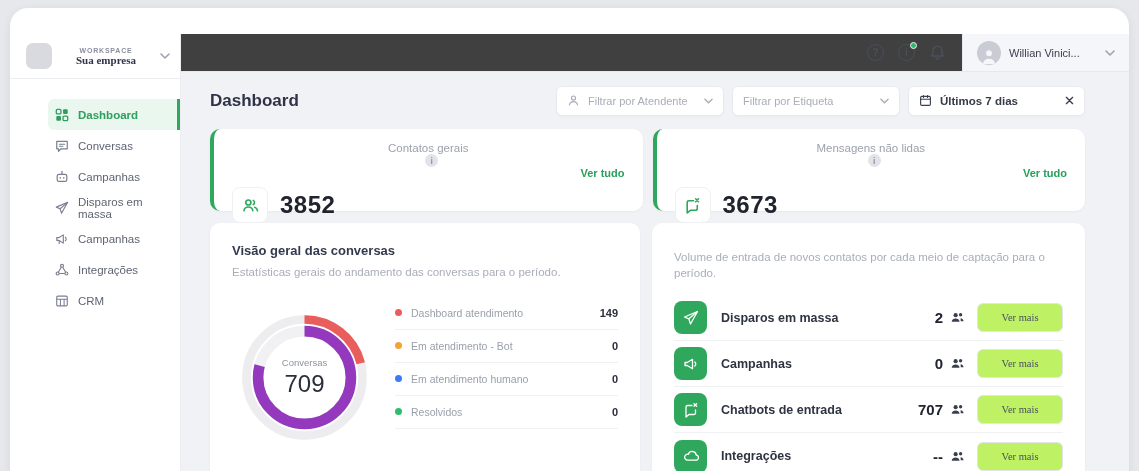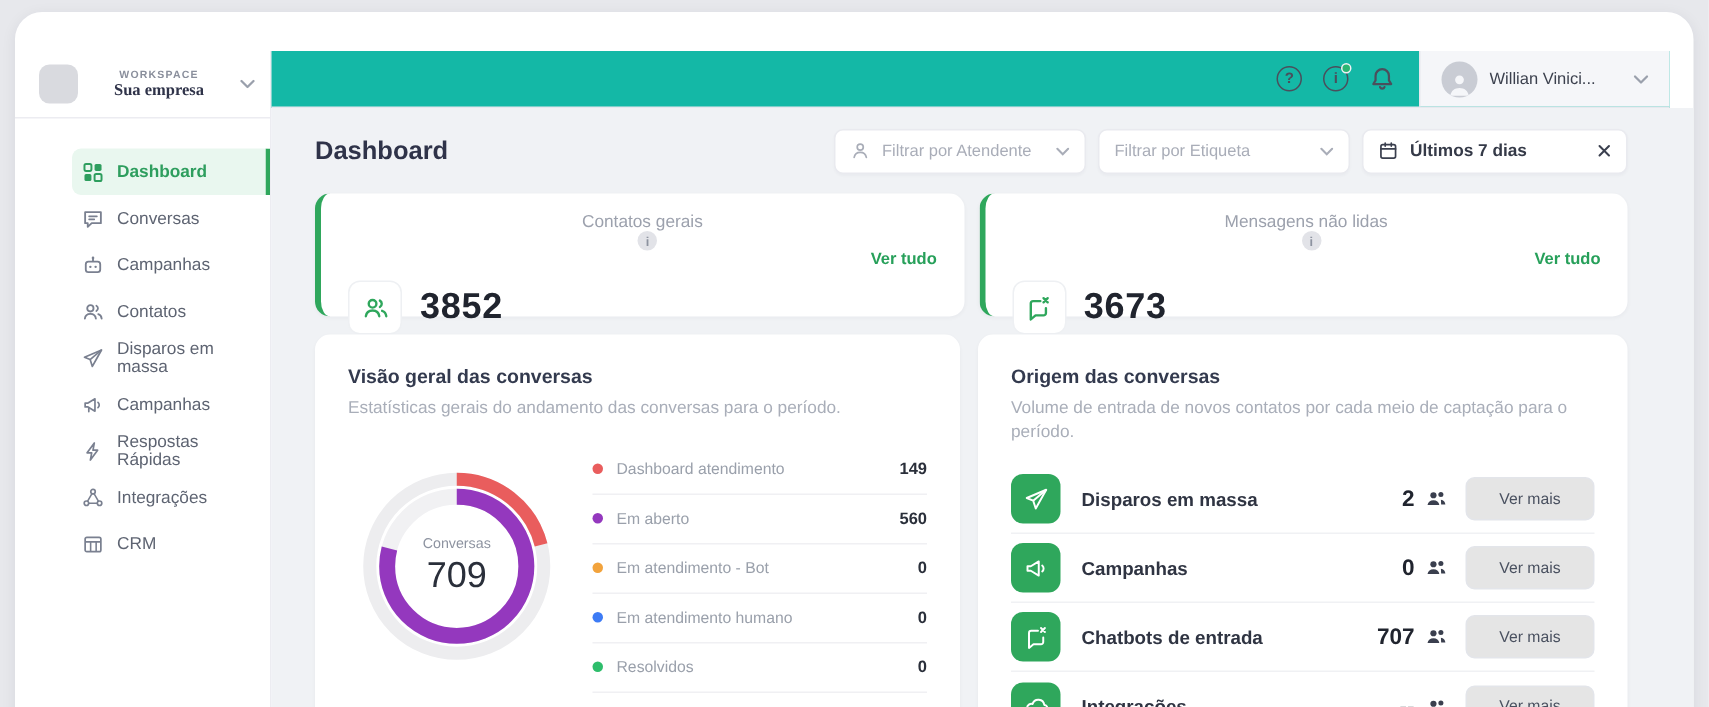--- a/index.html
+++ b/index.html
@@ -22,21 +22,21 @@
 
   .menu { padding-top:20px; }
   .menu-item { height:31px; display:flex; align-items:center; gap:9px; margin-left:38px;
     padding-left:7px; font-size:11.5px; color:#5e6472; cursor:pointer; border-right:3px solid transparent; }
   .menu-item .mi { color:#7a8090; display:flex; }
   .menu-item.active { background:#e9f7ef; color:#2e9e5e; font-weight:700;
     border-right:3px solid #2fa75c; border-radius:6px 0 0 6px; }
   .menu-item.active .mi { color:#2e9e5e; }
 
   
-  .topbar { position:absolute; left:171px; right:16px; top:26px; height:38px; background:#14b8a6;
+  .topbar { position:absolute; left:171px; right:0; top:26px; height:38px; background:#404040;
     border-bottom:1px solid #e7e8ee; display:flex; align-items:center; justify-content:flex-end; }
   .topbar-icons { display:flex; align-items:center; gap:14px; padding-right:16px; color:#4a4f5c; }
   .tb-ic { position:relative; display:flex; cursor:pointer; }
   .help-badge, .info-badge { width:17px; height:17px; border-radius:50%; border:1.4px solid #4a4f5c;
     display:flex; align-items:center; justify-content:center; font-size:10px; font-weight:700; color:#4a4f5c; }
   .help-badge::after { content:"?"; }
   .info-badge::after { content:"i"; font-style:normal; }
   .green-dot { position:absolute; right:-2px; top:-2px; width:7px; height:7px; border-radius:50%;
     background:#2bb673; border:1.5px solid #f0f1f5; }
   .user-block { height:100%; width:167px; display:flex; align-items:center; gap:8px; padding:0 14px;
@@ -99,22 +99,22 @@
   .legend-value { font-size:11px; font-weight:700; color:#2a2f3a; }
 
   .origin-rows { margin-top:14px; }
   .origin-row { display:flex; align-items:center; height:46px; border-bottom:1px solid #f0f1f4; }
   .origin-row:last-child { border-bottom:none; }
   .origin-icon-box { width:33px; height:33px; border-radius:8px; background:#2fa75c; color:#fff;
     display:flex; align-items:center; justify-content:center; flex:0 0 auto; }
   .origin-label { font-size:12.5px; font-weight:700; color:#2f3442; margin-left:14px; flex:1; }
   .origin-value { font-size:15px; font-weight:800; color:#20242e; margin-right:7px; }
   .origin-people { color:#3a3f4e; display:flex; margin-right:12px; }
-  .ver-mais-btn { width:86px; height:29px; background:#e5e5e5; border:1px solid #e3e5ea; border-radius:6px;
-    font-size:10.5px; color:#4a5160; font-family:Liberation Sans, sans-serif; cursor:pointer;text-align:center; }
+  .ver-mais-btn { width:86px; height:29px; background:#bef264; border:1px solid #e3e5ea; border-radius:6px;
+    font-size:10.5px; color:#4a5160; font-family:Liberation Serif, serif; cursor:pointer;text-align:center; }
 
   svg { display:block; }
 </style>
 </head>
 <body>
 
 <div class="app-window">
 
   <div class="sidebar">
     <div class="workspace">
@@ -159,53 +159,35 @@
               <circle cx="10" cy="9" r="0.9" fill="currentColor"></circle>
               <path d="M8 5V3" stroke="currentColor" stroke-width="1.4"></path>
               <circle cx="8" cy="2.2" r="1" fill="currentColor"></circle>
             </svg>
           </span>
         <span>Campanhas</span>
       </div>
       <div class="menu-item">
         <span class="mi">
             <svg width="14" height="14" viewBox="0 0 16 16">
-              <circle cx="6" cy="5.2" r="2.4" fill="none" stroke="currentColor" stroke-width="1.4"></circle>
-              <path d="M1.8 13c.3-2.3 2-3.6 4.2-3.6S9.9 10.7 10.2 13" fill="none" stroke="currentColor" stroke-width="1.4" stroke-linecap="round"></path>
-              <path d="M10.6 3.2a2.3 2.3 0 0 1 0 4M12 9.6c1.6.5 2.4 1.7 2.6 3.4" fill="none" stroke="currentColor" stroke-width="1.4" stroke-linecap="round"></path>
-            </svg>
-          </span>
-        <span>Contatos</span>
-      </div>
-      <div class="menu-item">
-        <span class="mi">
-            <svg width="14" height="14" viewBox="0 0 16 16">
               <path d="M14.5 1.5L1.5 7l4.3 1.8L7.5 14l2.5-4.5z" fill="none" stroke="currentColor" stroke-width="1.3" stroke-linejoin="round"></path>
               <path d="M14.5 1.5L5.8 8.8" stroke="currentColor" stroke-width="1.3"></path>
             </svg>
           </span>
         <span>Disparos em massa</span>
       </div>
       <div class="menu-item">
         <span class="mi">
             <svg width="14" height="14" viewBox="0 0 16 16">
               <path d="M2 6.5v3h2.2l5.3 3.2V3.3L4.2 6.5z" fill="none" stroke="currentColor" stroke-width="1.3" stroke-linejoin="round"></path>
               <path d="M4.8 10v3" stroke="currentColor" stroke-width="1.3" stroke-linecap="round"></path>
               <path d="M11.8 6a2.6 2.6 0 0 1 0 4" fill="none" stroke="currentColor" stroke-width="1.3" stroke-linecap="round"></path>
             </svg>
           </span>
         <span>Campanhas</span>
-      </div>
-      <div class="menu-item">
-        <span class="mi">
-            <svg width="14" height="14" viewBox="0 0 16 16">
-              <path d="M9 1.5L3.5 9H7l-1 5.5L11.5 7H8z" fill="none" stroke="currentColor" stroke-width="1.3" stroke-linejoin="round"></path>
-            </svg>
-          </span>
-        <span>Respostas Rápidas</span>
       </div>
       <div class="menu-item">
         <span class="mi">
             <svg width="14" height="14" viewBox="0 0 16 16">
               <circle cx="8" cy="3.2" r="1.7" fill="none" stroke="currentColor" stroke-width="1.3"></circle>
               <circle cx="3" cy="12" r="1.7" fill="none" stroke="currentColor" stroke-width="1.3"></circle>
               <circle cx="13" cy="12" r="1.7" fill="none" stroke="currentColor" stroke-width="1.3"></circle>
               <path d="M7.2 4.7L3.8 10.5M8.8 4.7l3.4 5.8M4.7 12h6.6" stroke="currentColor" stroke-width="1.2"></path>
             </svg>
           </span>
@@ -357,25 +339,20 @@
             </div>
           </div>
 
           <div class="legend">
             <div class="legend-row">
               <span class="legend-dot" style="background-color: rgb(233, 93, 93);"></span>
               <span class="legend-label">Dashboard atendimento</span>
               <span class="legend-value">149</span>
             </div>
             <div class="legend-row">
-              <span class="legend-dot" style="background-color: rgb(148, 56, 190);"></span>
-              <span class="legend-label">Em aberto</span>
-              <span class="legend-value">560</span>
-            </div>
-            <div class="legend-row">
               <span class="legend-dot" style="background-color: rgb(242, 163, 60);"></span>
               <span class="legend-label">Em atendimento - Bot</span>
               <span class="legend-value">0</span>
             </div>
             <div class="legend-row">
               <span class="legend-dot" style="background-color: rgb(61, 123, 245);"></span>
               <span class="legend-label">Em atendimento humano</span>
               <span class="legend-value">0</span>
             </div>
             <div class="legend-row">
@@ -386,21 +363,20 @@
             <div class="legend-row">
               
               
               
             </div>
           </div>
         </div>
       </div>
 
       <div class="panel panel-origins">
-        <div class="panel-title">Origem das conversas</div>
         <div class="panel-sub">Volume de entrada de novos contatos por cada meio de captação para o período.</div>
 
         <div class="origin-rows">
           <div class="origin-row">
             <span class="origin-icon-box">
               <svg width="16" height="16" viewBox="0 0 16 16">
                   <path d="M14.5 1.5L1.5 7l4.3 1.8L7.5 14l2.5-4.5z" fill="none" stroke="currentColor" stroke-width="1.3" stroke-linejoin="round"></path>
                   <path d="M14.5 1.5L5.8 8.8" stroke="currentColor" stroke-width="1.3"></path>
                 </svg>
             </span>

